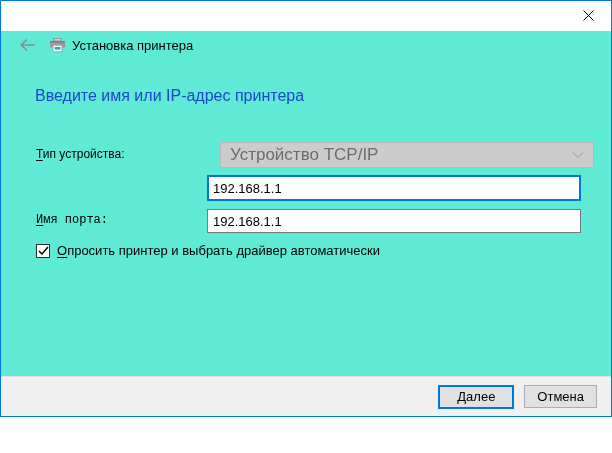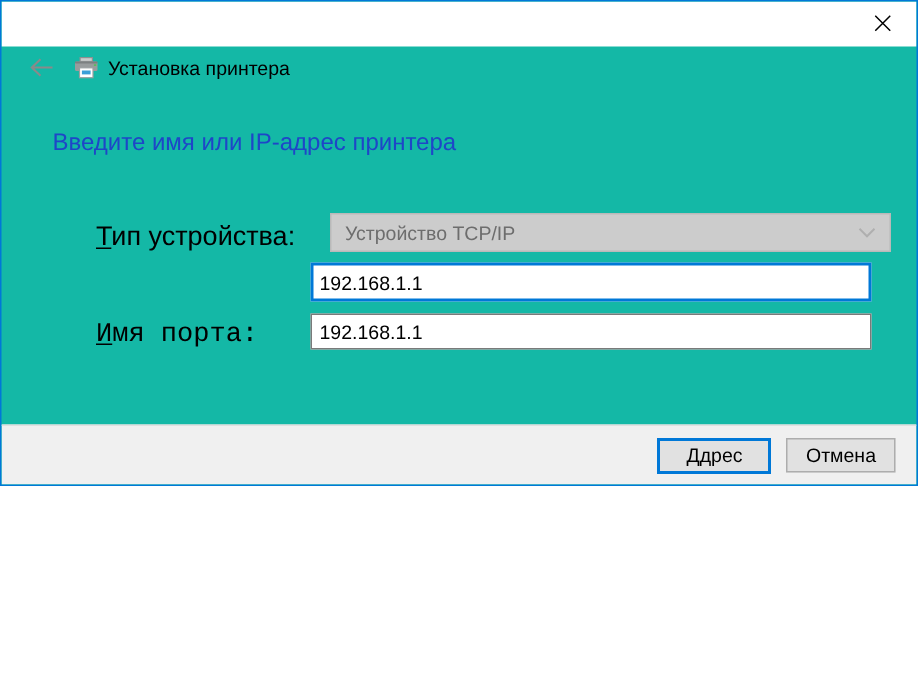--- a/index.html
+++ b/index.html
@@ -1,21 +1,21 @@
 <!DOCTYPE html>
 <html><head>
 <meta charset="utf-8">
 <style>
   * { margin:0; padding:0; box-sizing:border-box; }
   html,body { background:#fff; }
   body { width:612px; height:453px; font-family:"Liberation Sans","DejaVu Sans",sans-serif; }
 
   .window {
-    position:relative; width:612px; height:324px;
-    border:1px solid #0078D7; background:#14b8a6;
+    position:relative; width:612px; height:417px;
+    border:1px solid #0078D7; background:#5eead4;
     font-size:13px; color:#000; overflow:hidden;
   }
 
   
   .titlebar { position:absolute; top:0; left:0; right:0; height:30px; background:#fff; }
   .close-btn {
     position:absolute; top:0; right:0; width:45px; height:29px;
     display:flex; align-items:center; justify-content:center;
     background:transparent; border:none; cursor:default;
   }
@@ -23,30 +23,30 @@
   
   .header { position:absolute; top:33px; left:16px; height:22px; display:flex; align-items:center; }
   .back-btn { width:22px; height:22px; border:none; background:transparent; display:flex; align-items:center; justify-content:center; }
   .printer-ico { margin-left:10px; margin-right:6px; display:flex; align-items:center; }
   .wizard-title { font-size:13px; color:#000; }
 
   
   .page-heading { position:absolute; left:34px; top:86px; font-size:16px; color:#1E46C8; font-weight:400;text-align:right; }
 
   
-  .flabel { position:absolute; left:35px; font-size:18px; color:#000;margin-left:28px; }
+  .flabel { position:absolute; left:35px; font-size:12px; color:#000; }
   .lbl-devtype { top:146px; }
   .lbl-host    { top:179px; }
   .lbl-port    { top:212px;font-family:Liberation Mono, monospace; }
   .ak { text-decoration:underline; text-underline-offset:2px; }
 
   .combo {
     position:absolute; left:219px; top:141px; width:374px; height:24px;
     background:#CCCCCC; border:1px solid #B9B9B9; color:#6D6D6D;
-    display:flex; align-items:center; padding:12px 9px; font-size:13px;
+    display:flex; align-items:center; padding:12px 9px; font-size:17px;
   }
   .combo .chev { margin-left:auto; display:flex; align-items:center; }
 
   .txt {
     position:absolute; left:206px; width:374px; font-size:13px; color:#000;
     font-family:"Liberation Sans","DejaVu Sans",sans-serif; background:#fff; outline:none;
   }
   .txt-host { top:174px; height:26px; border:2px solid #0078D7; padding:0 4px; }
   .txt-port { top:208px; height:24px; border:1px solid #7A7A7A; padding:0 5px; }
 
@@ -120,24 +120,34 @@
           <path d="M1 1.5 L6 6.5 L11 1.5" stroke="#AFAFAF" stroke-width="1.3" fill="none"></path>
         </svg>
     </span>
   </div>
 
   <input class="txt txt-host" type="text" value="192.168.1.1" style="">
 
   <div class="flabel lbl-port"><span class="ak">И</span><span>мя порта:</span></div>
   <input class="txt txt-port" type="text" value="192.168.1.1" style="">
 
+  <div class="chk-row">
+    <span class="chk-box">
+      <span style="display:flex;">
+        <svg width="11" height="10" viewBox="0 0 11 10">
+            <path d="M1 5 L4 8 L10 1" stroke="#000" stroke-width="1.5" fill="none"></path>
+          </svg>
+      </span>
+    </span>
+    <span class="chk-label"><span class="ak">О</span><span>просить принтер и выбрать драйвер автоматически</span></span>
+  </div>
 
   <div class="footer">
     <button class="btn btn-default">
         <span class="ak">Д</span>
-        <span>дрес</span>
+        <span>алее</span>
       </button>
     <button class="btn">
         <span>Отмена</span>
       </button>
   </div>
 
 </div>
 
 </body></html>

